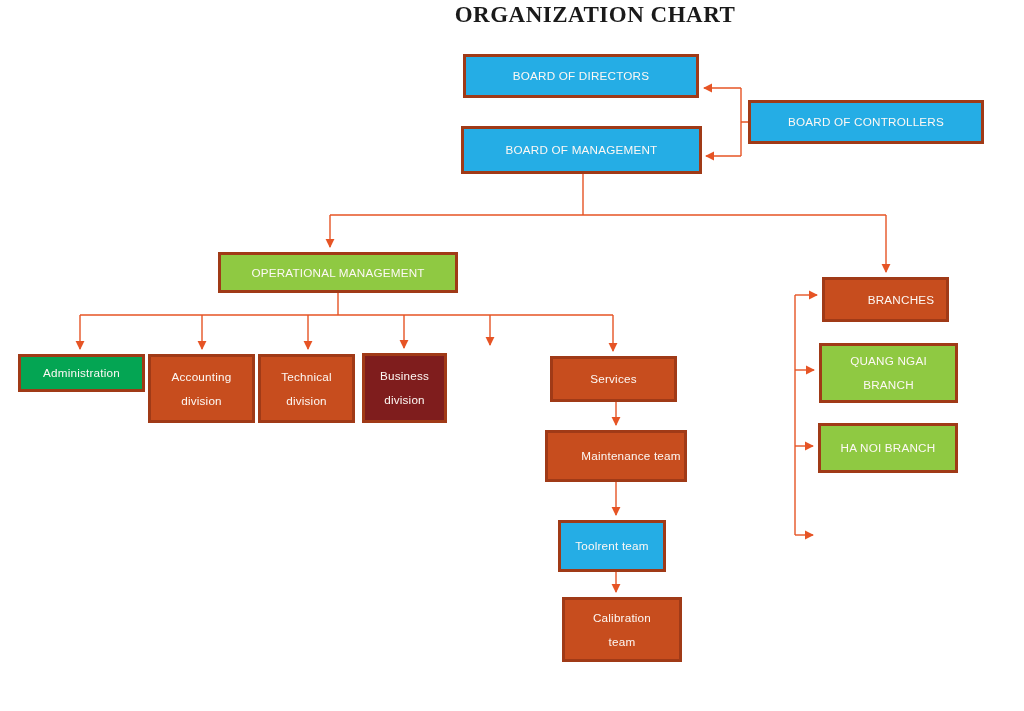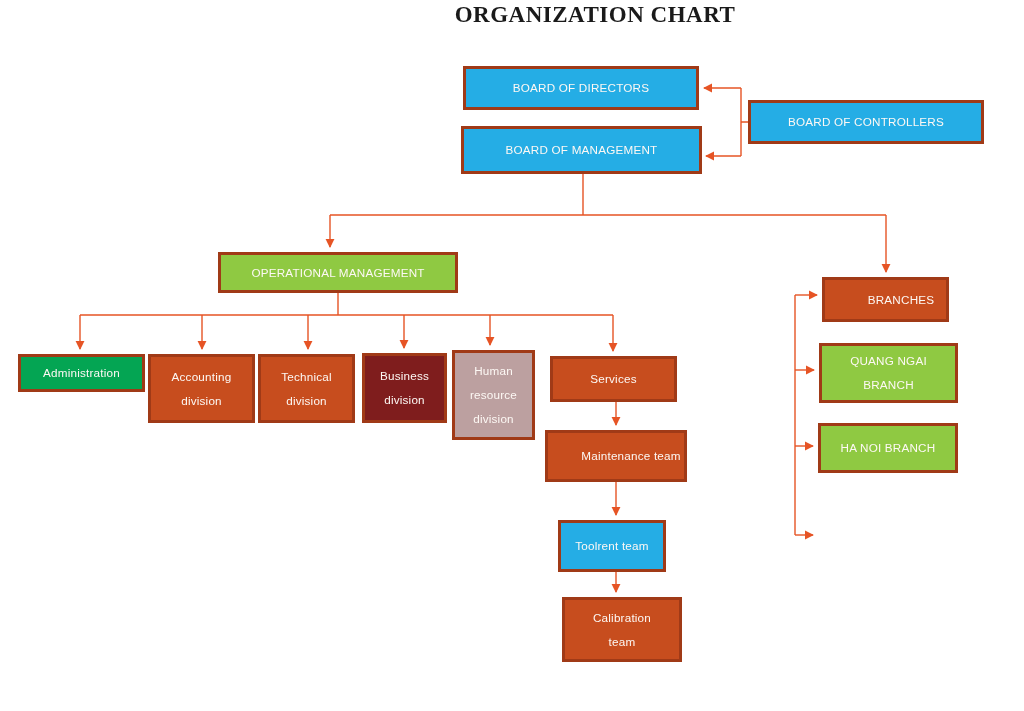--- a/index.html
+++ b/index.html
@@ -33,21 +33,21 @@
     display:flex;
     align-items:center;
     justify-content:center;
     text-align:center;
     font-size:11.7px;
     letter-spacing:0.2px;
     line-height:2.05;
     color:#fdf8f4;
   }
   
-  .n-bod{ left:463px; top:66px;  width:236px; height:44px; }
+  .n-bod{ left:463px; top:54px;  width:236px; height:44px; }
   .n-bom{ left:461px; top:126px; width:241px; height:48px; }
   .n-boc{ left:748px; top:100px; width:236px; height:44px; }
   .n-opd{ left:218px; top:252px; width:240px; height:41px; }
   .n-bra{ left:822px; top:277px; width:127px; height:45px;padding-left:31px; }
   .n-qng{ left:819px; top:343px; width:139px; height:60px; }
   .n-han{ left:818px; top:423px; width:140px; height:50px; }
   .n-hai{ left:818px; top:507px; width:143px; height:61px; }
   .n-adm{ left:18px;  top:354px; width:127px; height:38px; }
   .n-acc{ left:148px; top:354px; width:107px; height:69px; }
   .n-tec{ left:258px; top:354px; width:97px;  height:69px; }
@@ -133,23 +133,20 @@
     </div>
   <div class="node n-acc w72" style="background: rgb(199, 77, 30); border-color: rgb(160, 58, 23); color: rgb(253, 248, 244);">
       <span>Accounting division</span>
     </div>
   <div class="node n-tec w62" style="background: rgb(199, 77, 30); border-color: rgb(160, 58, 23); color: rgb(253, 248, 244);">
       <span>Technical division</span>
     </div>
   <div class="node n-bus w58" style="background: #7f1d1d; border-color: rgb(160, 58, 23); color: rgb(253, 248, 244); text-align: center;">
       <span>Business division</span>
     </div>
-  <div class="node n-hr w60" style="background: rgb(188, 160, 160); border-color: rgb(160, 58, 23); color: rgb(253, 248, 244);">
-      <span>Human resource division</span>
-    </div>
   <div class="node n-ser" style="background: rgb(199, 77, 30); border-color: rgb(160, 58, 23); color: rgb(253, 248, 244);">
       <span>Services</span>
     </div>
   <div class="node n-mai" style="background: rgb(199, 77, 30); border-color: rgb(160, 58, 23); color: rgb(253, 248, 244);">
       <span>Maintenance team</span>
     </div>
   <div class="node n-too" style="background: rgb(37, 173, 229); border-color: rgb(160, 58, 23); color: rgb(253, 248, 244);">
       <span>Toolrent team</span>
     </div>
   <div class="node n-cal w70" style="background: rgb(199, 77, 30); border-color: rgb(160, 58, 23); color: rgb(253, 248, 244);">

